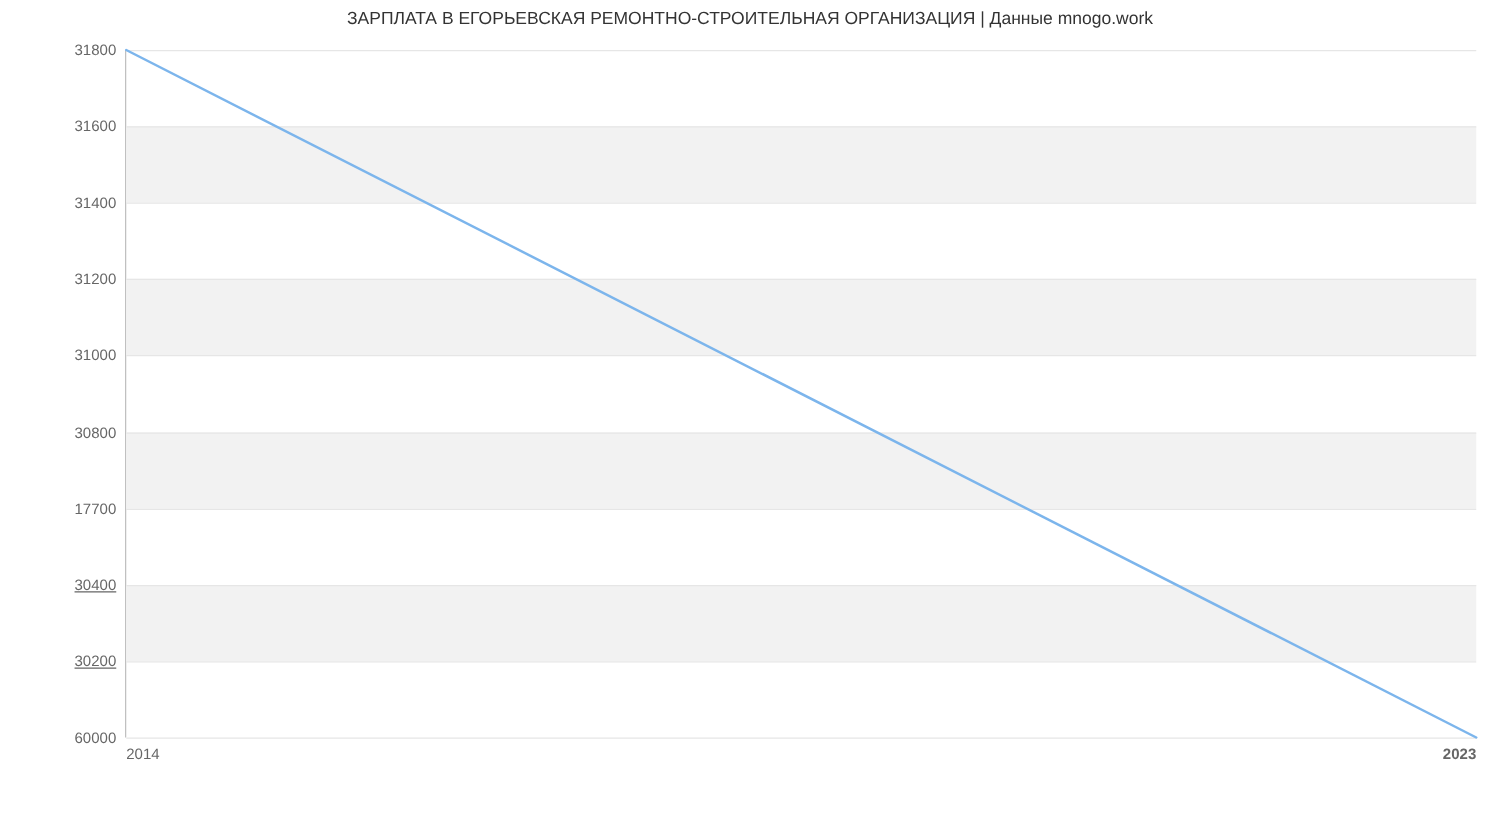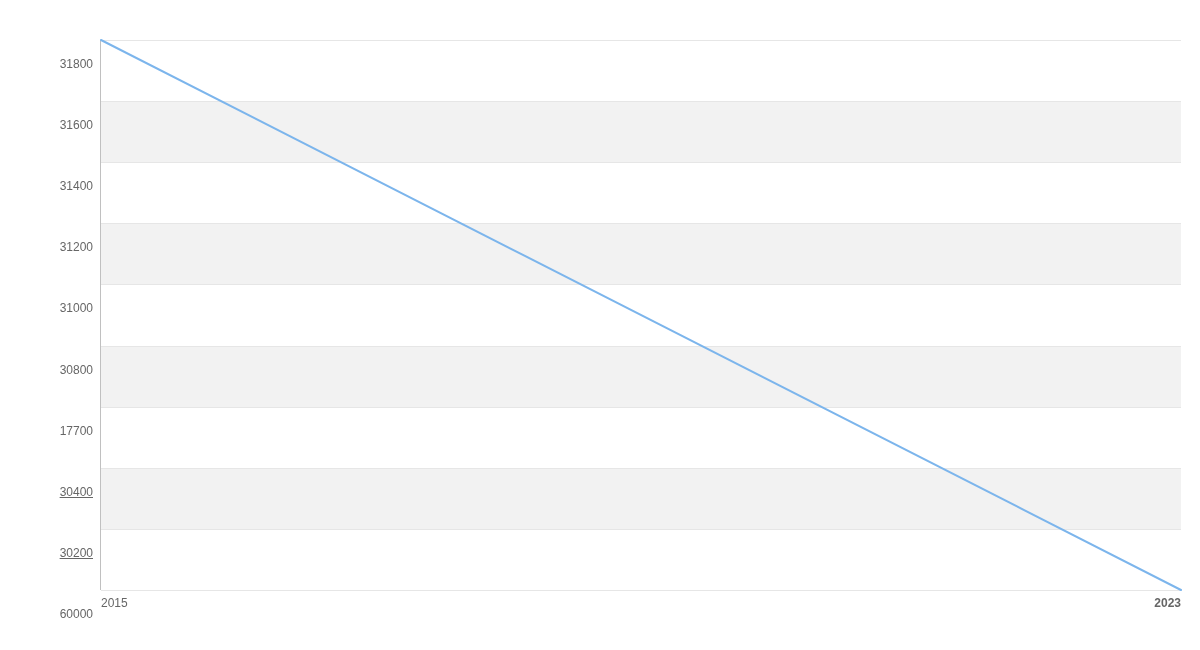--- a/index.html
+++ b/index.html
@@ -47,21 +47,20 @@
     height: 0;
     border-top: 1px solid #e6e6e6;
   }
   .y-tick {
     position: absolute;
     left: -8px;
     transform: translate(-100%, -50%);
     font-size: 12px;
     color: #666666;
     white-space: nowrap;
-    margin-top: 24px;
   }
   .x-tick {
     position: absolute;
     bottom: -20px;
     transform: translateX(-50%);
     font-size: 12px;
     color: #666666;
     white-space: nowrap;
   }
   .x-tick.first { transform: translateX(0); }
@@ -78,20 +77,21 @@
     top: 0;
     width: 100%;
     height: 100%;
     overflow: visible;
   }
 </style>
 </head>
 <body>
 
 <div class="chart-wrap">
+  <div class="title">ЗАРПЛАТА В  ЕГОРЬЕВСКАЯ РЕМОНТНО-СТРОИТЕЛЬНАЯ ОРГАНИЗАЦИЯ | Данные mnogo.work</div>
   <div class="plot" id="plot">
     <div class="grid-line" style="top: 550px;"></div>
       <div class="band" style="top: 427.778px; height: 61.1111px;"></div>
       <div class="grid-line" style="top: 488.889px;"></div>
       <div class="grid-line" style="top: 427.778px;"></div>
       <div class="band" style="top: 305.556px; height: 61.1111px;"></div>
       <div class="grid-line" style="top: 366.667px;"></div>
       <div class="grid-line" style="top: 305.556px;"></div>
       <div class="band" style="top: 183.333px; height: 61.1111px;"></div>
       <div class="grid-line" style="top: 244.444px;"></div>
@@ -106,16 +106,16 @@
   <div class="y-tick" style="top: 550px;">60000</div>
       <div class="y-tick" style="top: 488.889px; text-decoration: underline;">30200</div>
       <div class="y-tick" style="top: 427.778px; text-decoration: underline;">30400</div>
       <div class="y-tick" style="top: 366.667px;">17700</div>
       <div class="y-tick" style="top: 305.556px;">30800</div>
       <div class="y-tick" style="top: 244.444px;">31000</div>
       <div class="y-tick" style="top: 183.333px;">31200</div>
       <div class="y-tick" style="top: 122.222px;">31400</div>
       <div class="y-tick" style="top: 61.1111px;">31600</div>
       <div class="y-tick" style="top: 0px;">31800</div>
-      <div class="x-tick first" style="left: 0px;">2015</div>
+      <div class="x-tick first" style="left: 0px;">2014</div>
       <div class="x-tick last" style="left: 1080px;">2023</div>
     </div>
 </div>
 
 </body></html>

